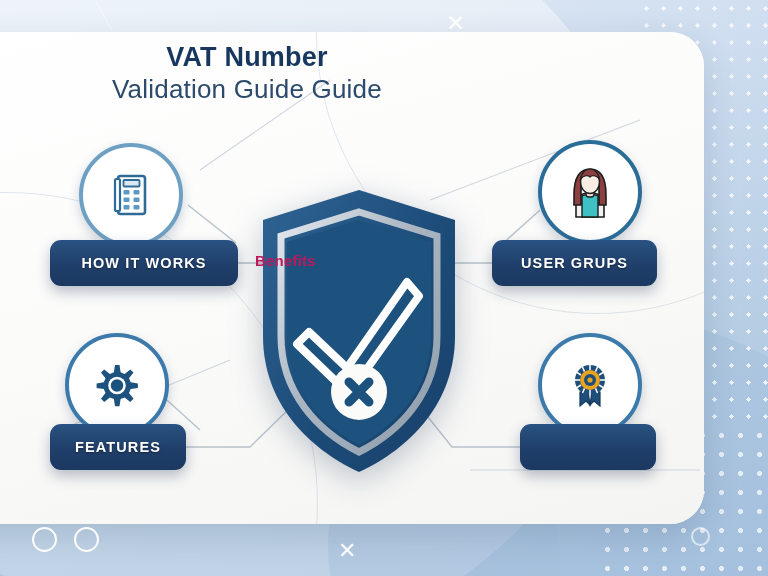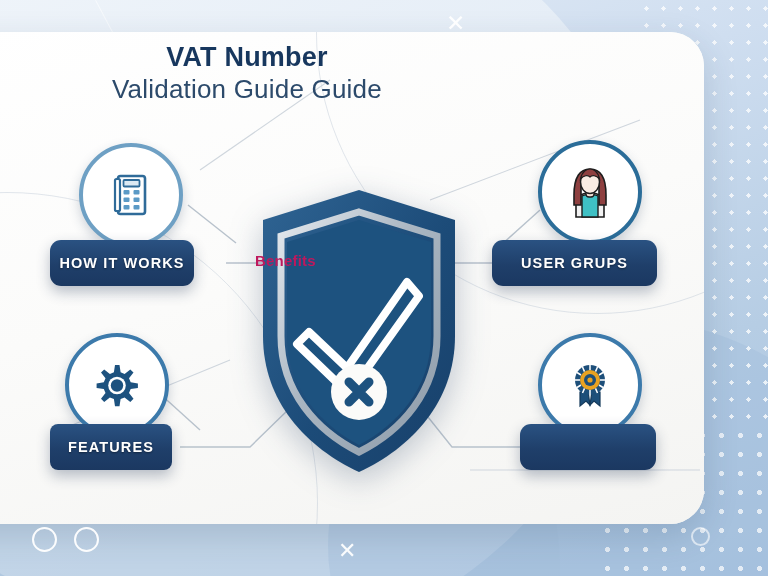--- a/index.html
+++ b/index.html
@@ -331,21 +331,21 @@
       <rect x="10" y="10" width="5" height="32" rx="1.5" fill="#ffffff" stroke="#2f6b99" stroke-width="2.2"></rect>
       <rect x="18.5" y="11" width="16" height="6.5" rx="1" fill="#dce9f3" stroke="#2f6b99" stroke-width="1.8"></rect>
       <rect x="18.5" y="21" width="6" height="4.6" rx="1" fill="#5b9ac6"></rect>
       <rect x="28.5" y="21" width="6" height="4.6" rx="1" fill="#5b9ac6"></rect>
       <rect x="18.5" y="28.5" width="6" height="4.6" rx="1" fill="#5b9ac6"></rect>
       <rect x="28.5" y="28.5" width="6" height="4.6" rx="1" fill="#5b9ac6"></rect>
       <rect x="18.5" y="36" width="6" height="4.6" rx="1" fill="#5b9ac6"></rect>
       <rect x="28.5" y="36" width="6" height="4.6" rx="1" fill="#5b9ac6"></rect>
     </svg>
   </div>
-  <div class="pill" style="left:50px; top:240px; width:144px;">
+  <div class="pill" style="left:50px; top:240px; width:188px;">
     <span>HOW IT WORKS</span>
   </div>
 
   <div class="icon-node deep" style="left:538px; top:140px;">
     <div class="ring"></div>
     <svg width="58" height="58" viewBox="0 0 58 58">
 
       <path d="M15 54 L15 38 C15 33 21 30 29 30 C37 30 43 33 43 38 L43 54 Z" fill="#f2f2f2" stroke="#1d1d1d" stroke-width="1.6"></path>
       <path d="M21 54 L21 33 C24 31 34 31 37 33 L37 54 Z" fill="#3fc0c4" stroke="#1d1d1d" stroke-width="1.4"></path>
 
@@ -368,21 +368,21 @@
       <g fill="#1d527f">
         <path d="M27 3 L31.5 3 L32.6 10.2 L36.6 11.9 L42.3 7.4 L45.5 10.6 L41 16.3 L42.7 20.3 L49.9 21.4
                  L49.9 25.9 L42.7 27 L41 31 L45.5 36.7 L42.3 39.9 L36.6 35.4 L32.6 37.1 L31.5 44.3
                  L27 44.3 L25.9 37.1 L21.9 35.4 L16.2 39.9 L13 36.7 L17.5 31 L15.8 27 L8.6 25.9
                  L8.6 21.4 L15.8 20.3 L17.5 16.3 L13 10.6 L16.2 7.4 L21.9 11.9 L25.9 10.2 Z" transform="translate(-2,4)"></path>
       </g>
       <circle cx="27" cy="27.5" r="8.8" fill="#ffffff"></circle>
       <circle cx="27" cy="27.5" r="6.2" fill="#1d527f"></circle>
     </svg>
   </div>
-  <div class="pill" style="left:50px; top:424px; width:122px;border-radius:8px;">
+  <div class="pill" style="left:50px; top:424px; width:136px;">
     <span>FEATURES</span>
   </div>
 
   <div class="icon-node" style="left:538px; top:333px;">
     <div class="ring"></div>
     <svg width="54" height="54" viewBox="0 0 54 54">
 
       <path d="M17 34 L17 48 L23 43 L27 47 L25 33 Z" fill="#1d4f7a" stroke="#14395a" stroke-width="1.2"></path>
       <path d="M37 34 L37 48 L31 43 L27 47 L29 33 Z" fill="#1d4f7a" stroke="#14395a" stroke-width="1.2"></path>
 

